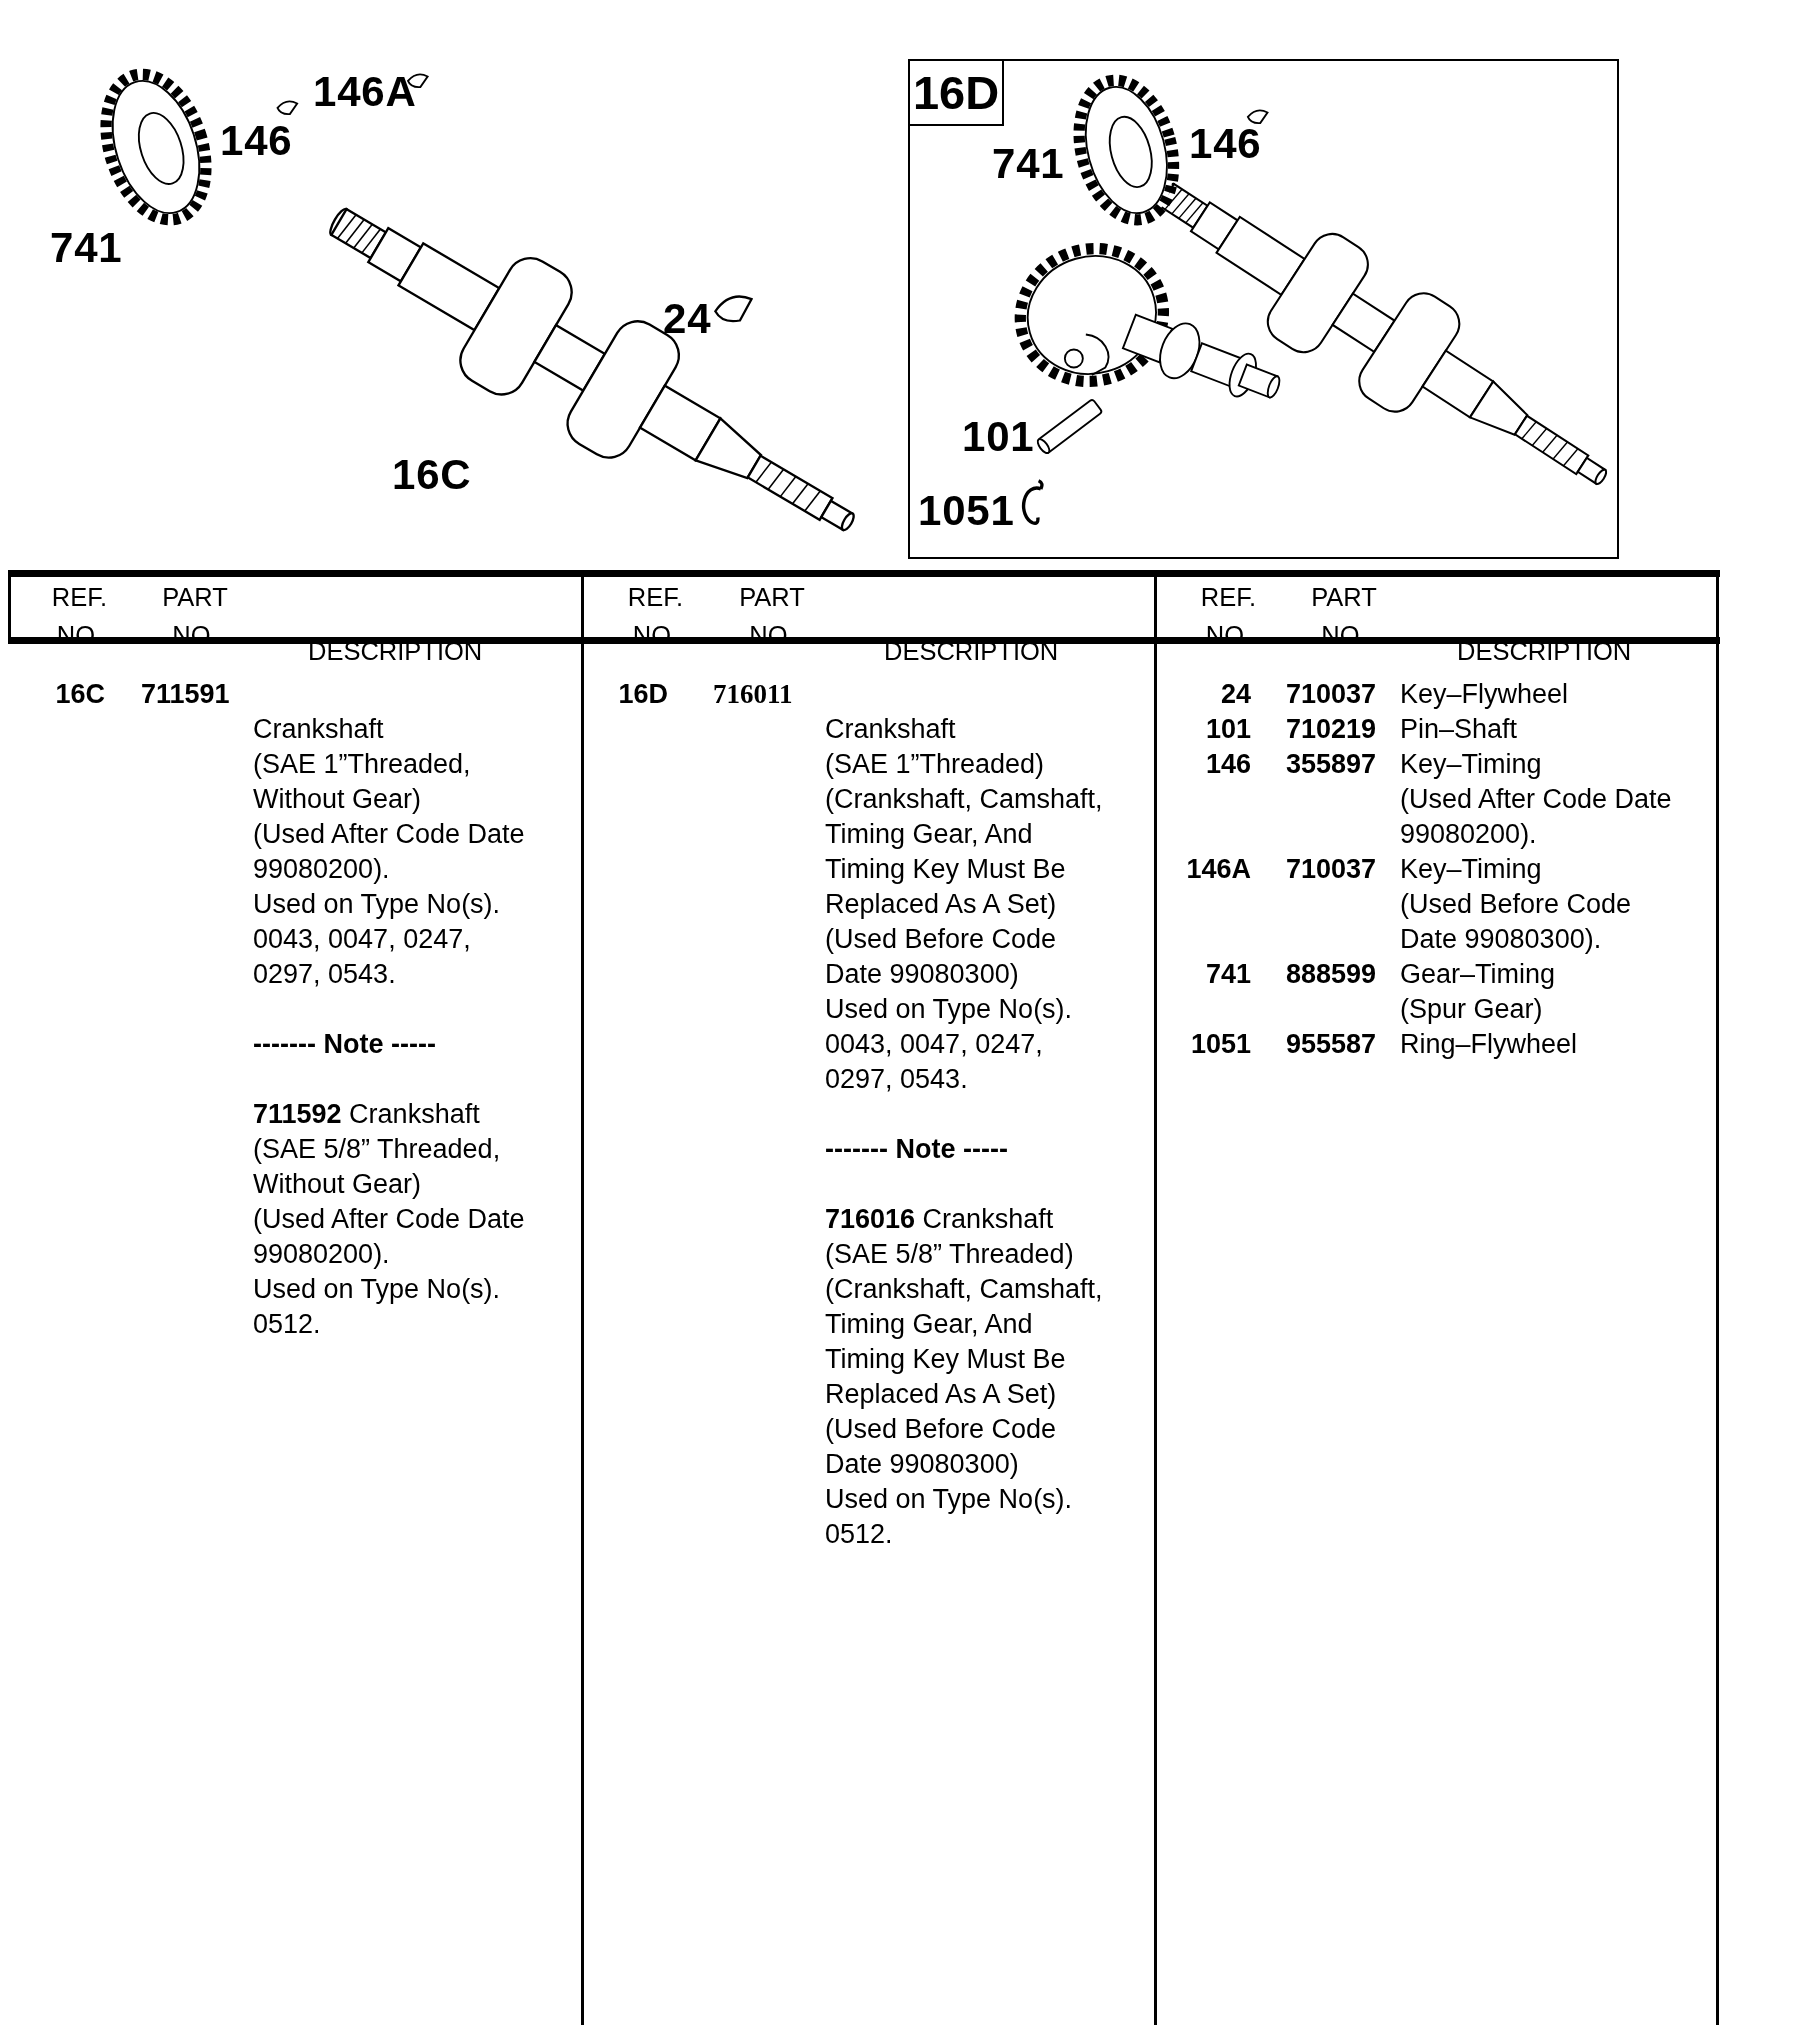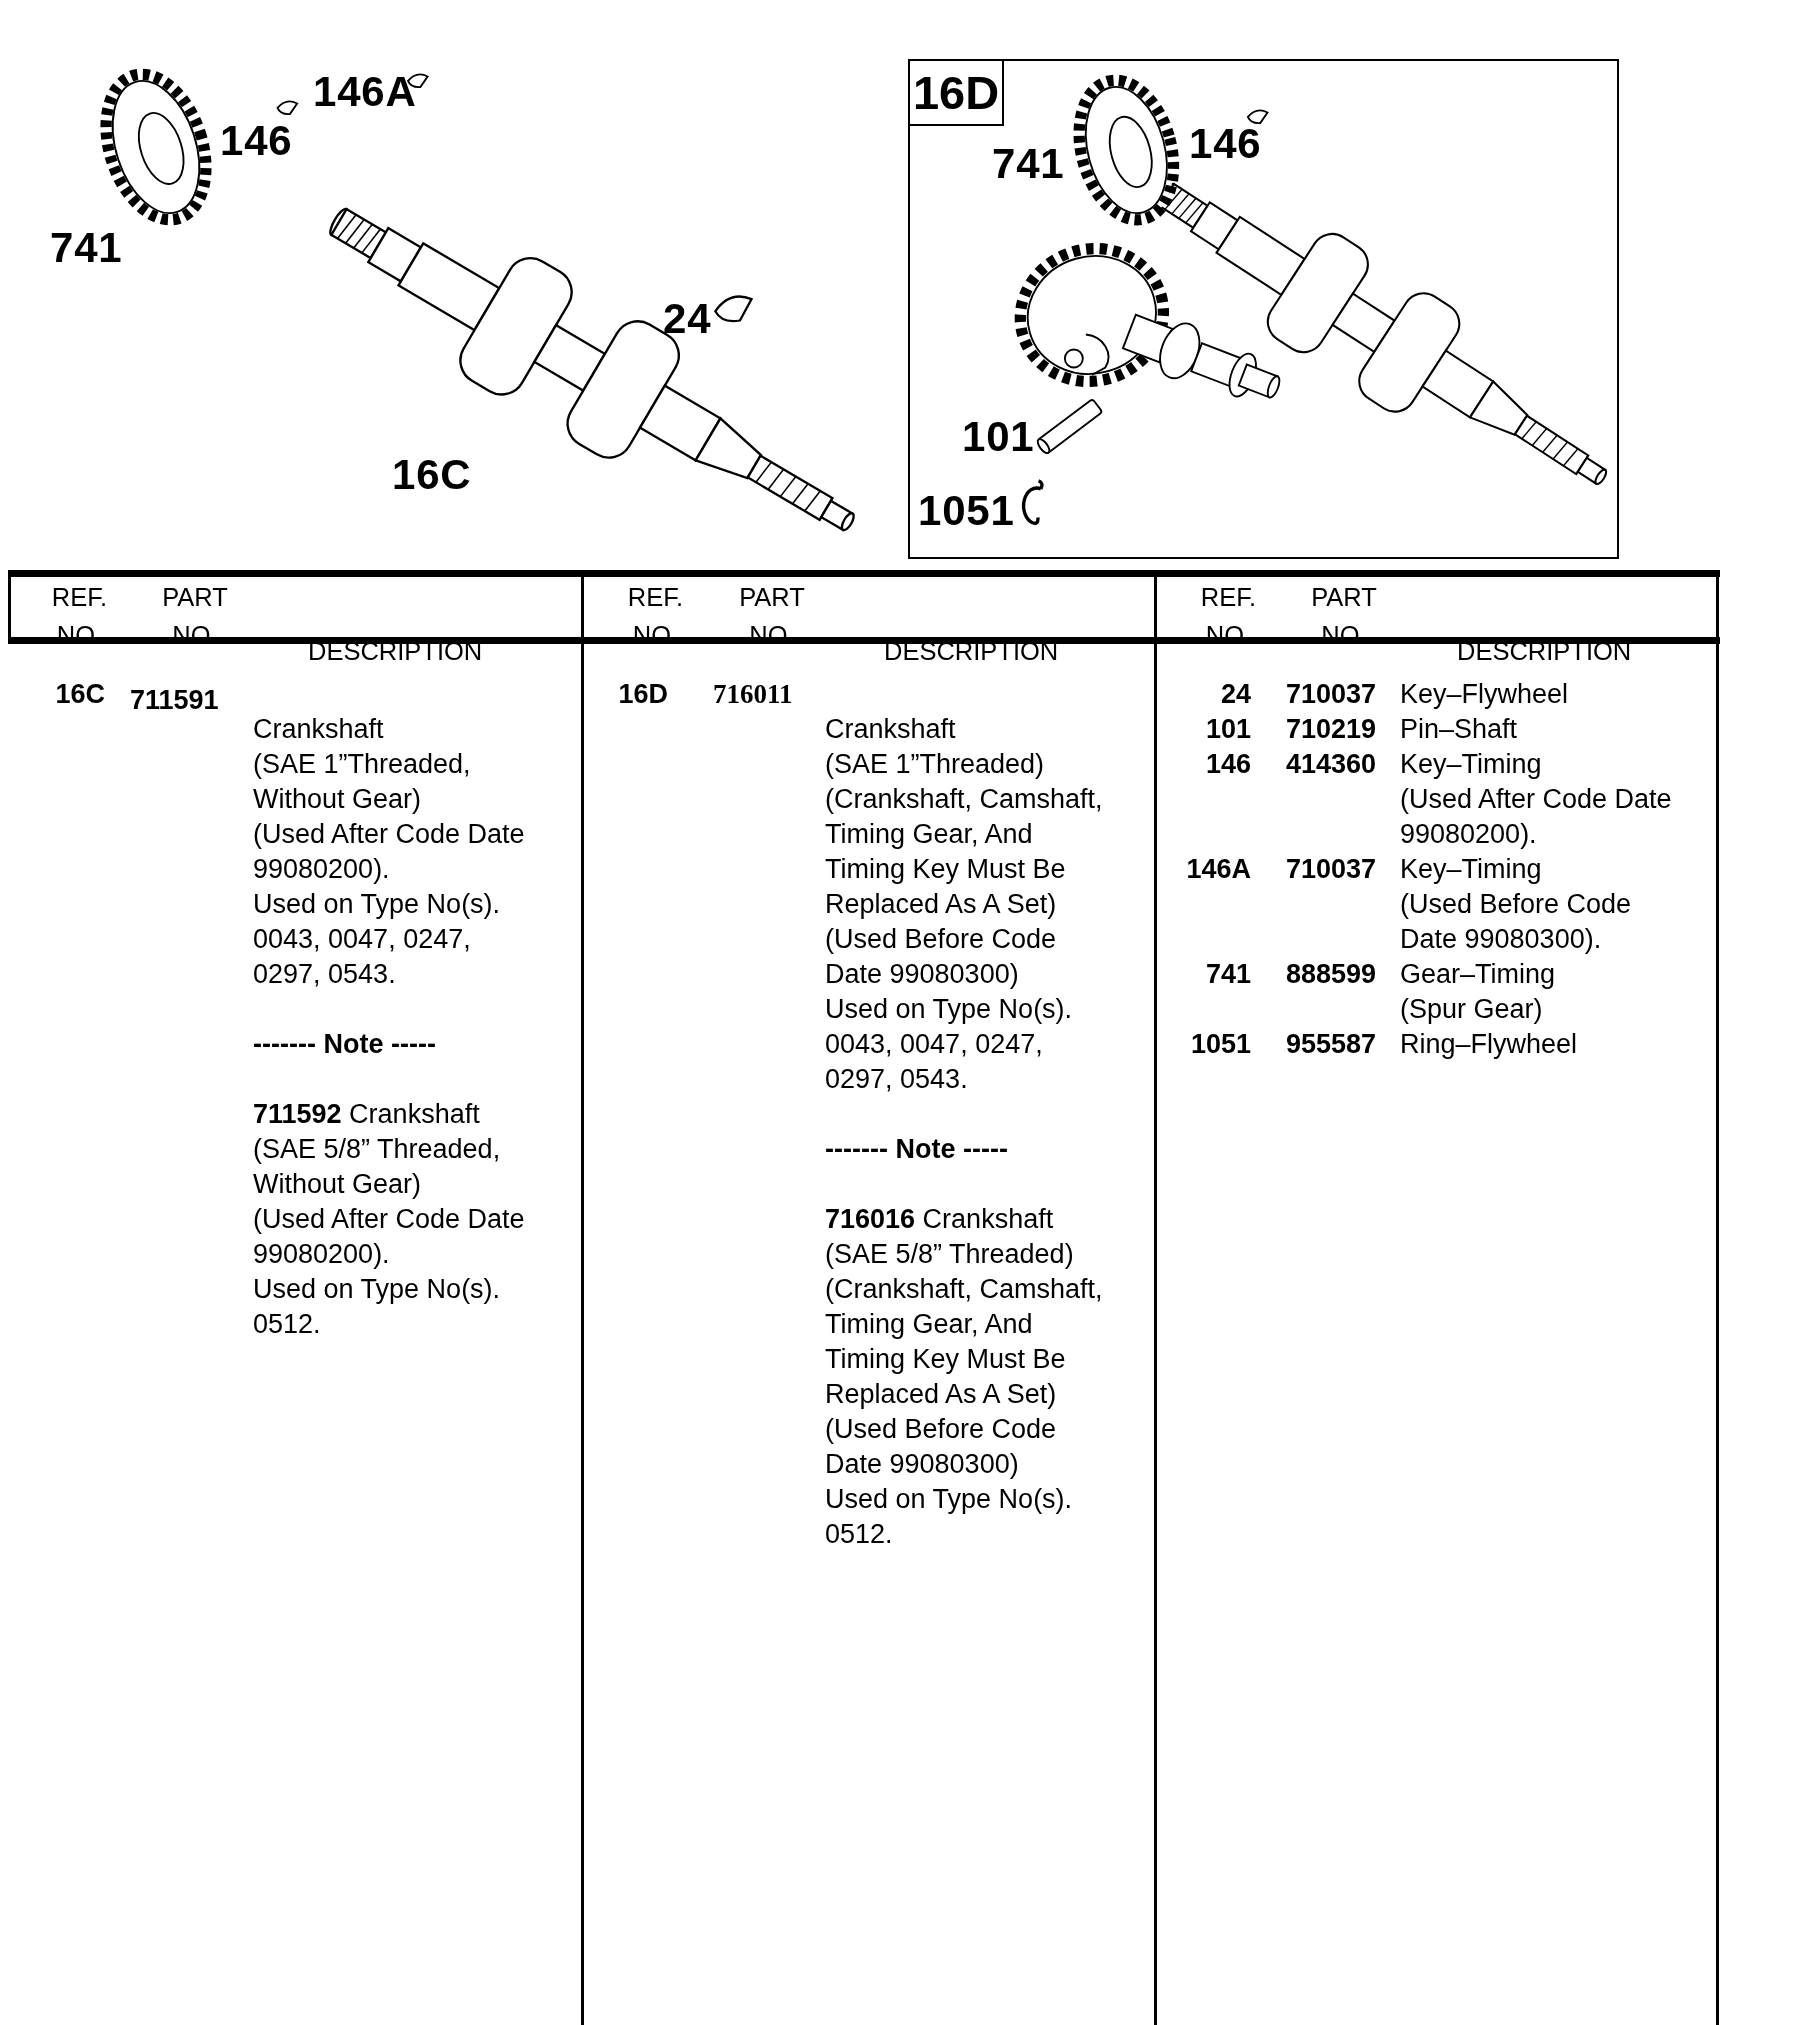--- a/index.html
+++ b/index.html
@@ -137,21 +137,21 @@
 NO.</div>
 <div class="hdrdesc" style="left:884px;top:611px;">DESCRIPTION</div>
 
 <div class="hdr" style="left:1187px;top:578px;width:83px;">REF.
 NO.</div>
 <div class="hdr" style="left:1295px;top:578px;width:98px;">PART
 NO.</div>
 <div class="hdrdesc" style="left:1457px;top:611px;">DESCRIPTION</div>
 
 <div class="cell refcell" style="left:30px;top:677px;width:75px;">16C</div>
-<div class="cell b" style="left:130px;top:677px;margin-top:6px;">711591</div>
+<div class="cell b" style="left:141px;top:677px;">711591</div>
 <div class="cell pre" style="left:253px;top:677px;width:323px;">
   <span>Crankshaft
 (SAE 1”Threaded,
 Without Gear)
 (Used After Code Date
 99080200).
 Used on Type No(s).
 0043, 0047, 0247,
 0297, 0543.</span><br>
   <span class="b">------- Note -----</span><br>
@@ -197,21 +197,21 @@
     <span class="r3part">710037</span>
     <span class="r3desc">Key–Flywheel</span>
   </div>
   <div class="row3">
     <span class="r3ref">101</span>
     <span class="r3part">710219</span>
     <span class="r3desc">Pin–Shaft</span>
   </div>
   <div class="row3">
     <span class="r3ref">146</span>
-    <span class="r3part">414360</span>
+    <span class="r3part">355897</span>
     <span class="r3desc">Key–Timing
 (Used After Code Date
 99080200).</span>
   </div>
   <div class="row3">
     <span class="r3ref">146A</span>
     <span class="r3part">710037</span>
     <span class="r3desc">Key–Timing
 (Used Before Code
 Date 99080300).</span>

